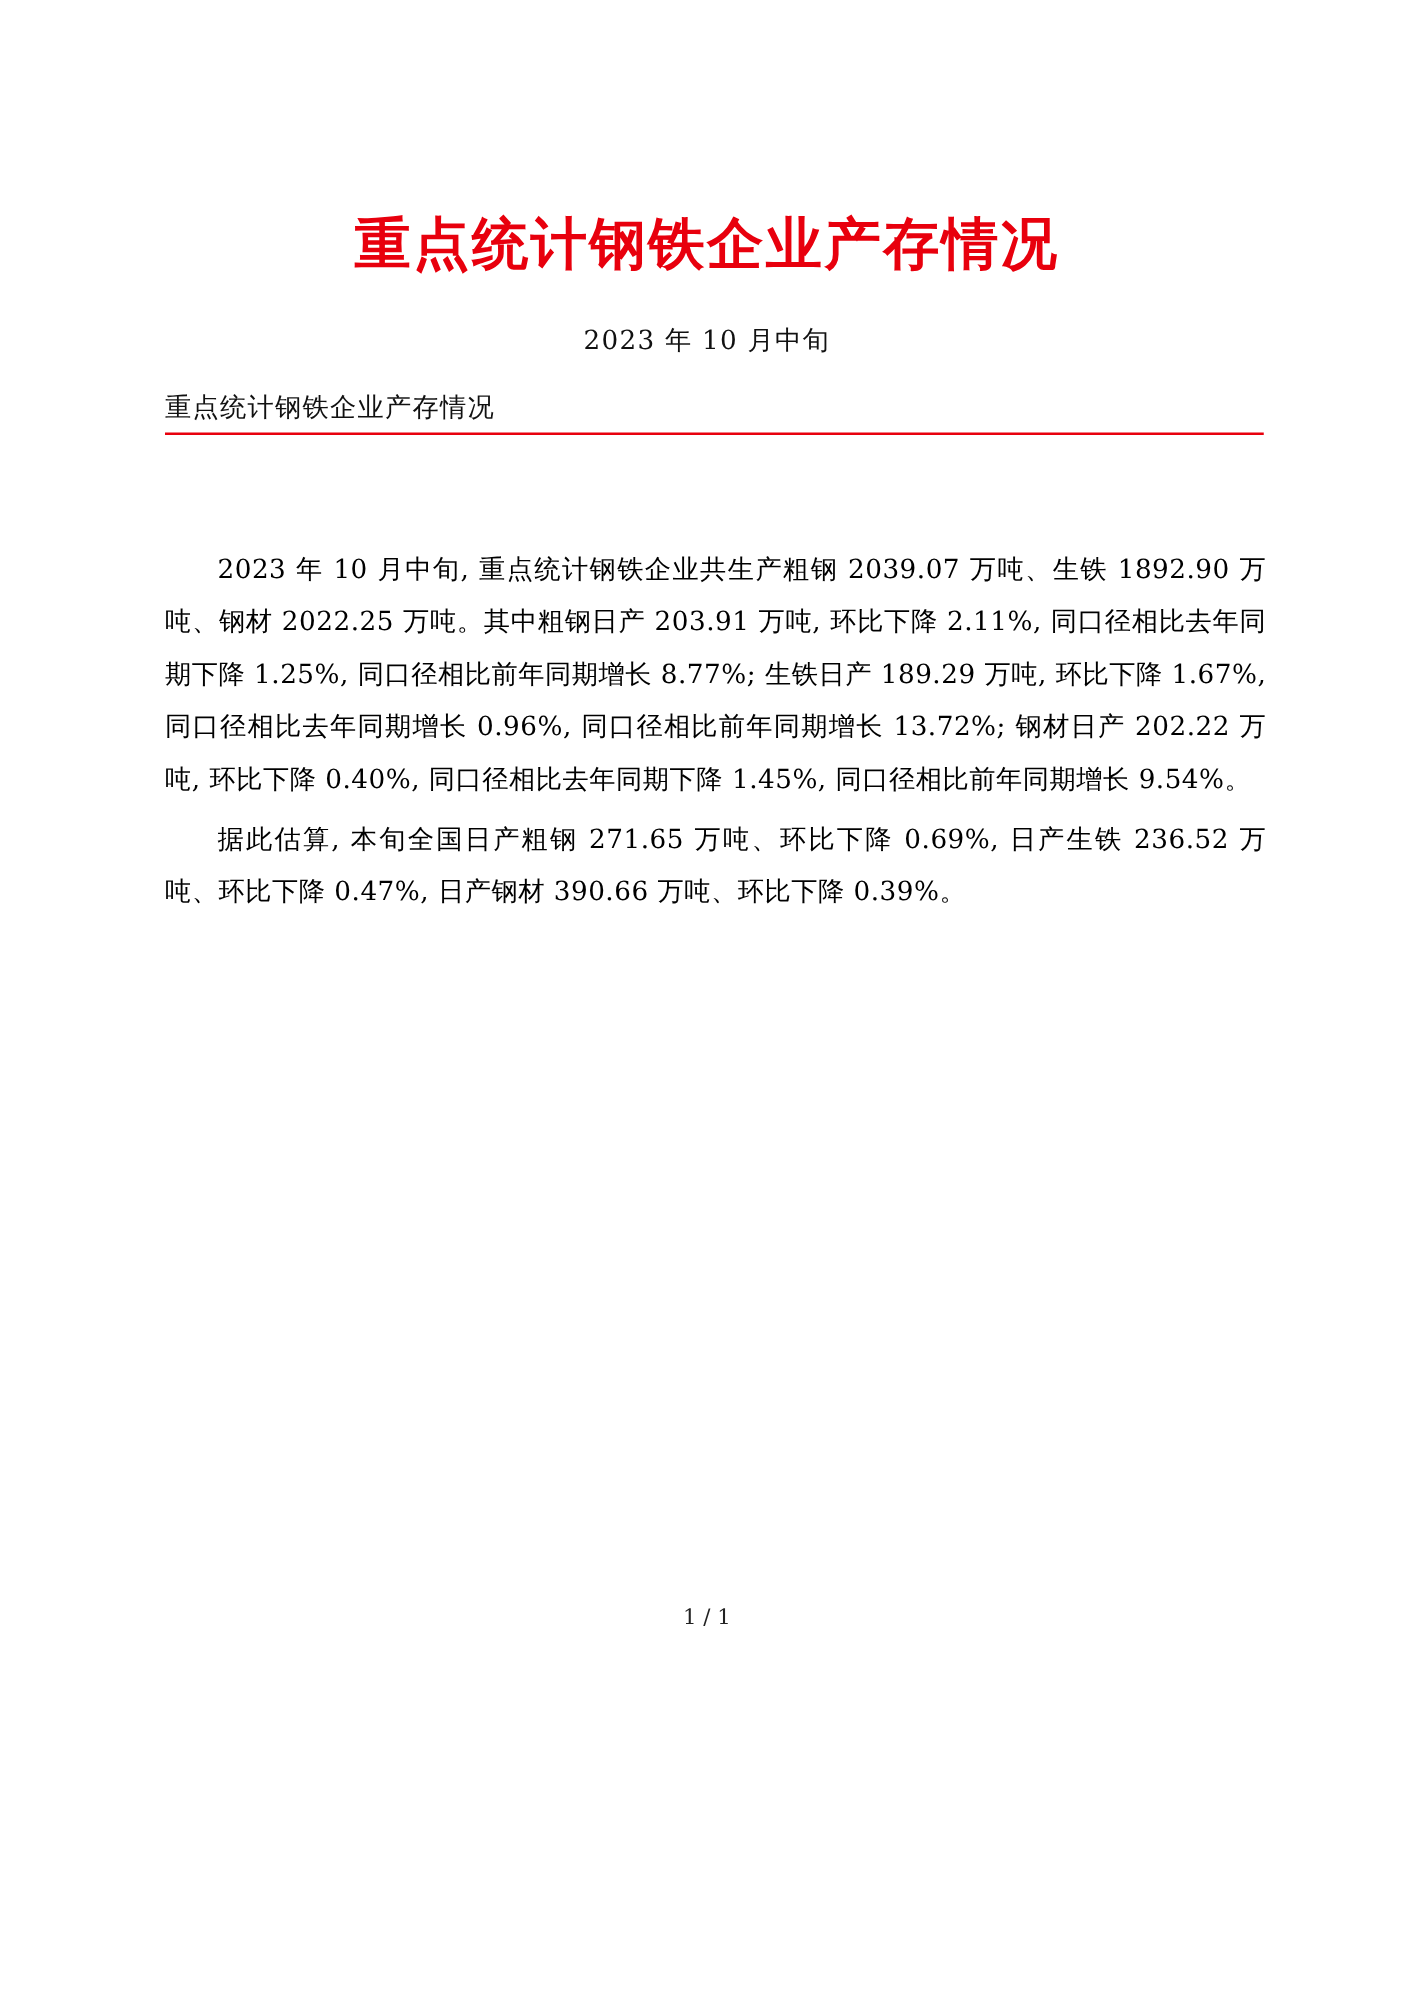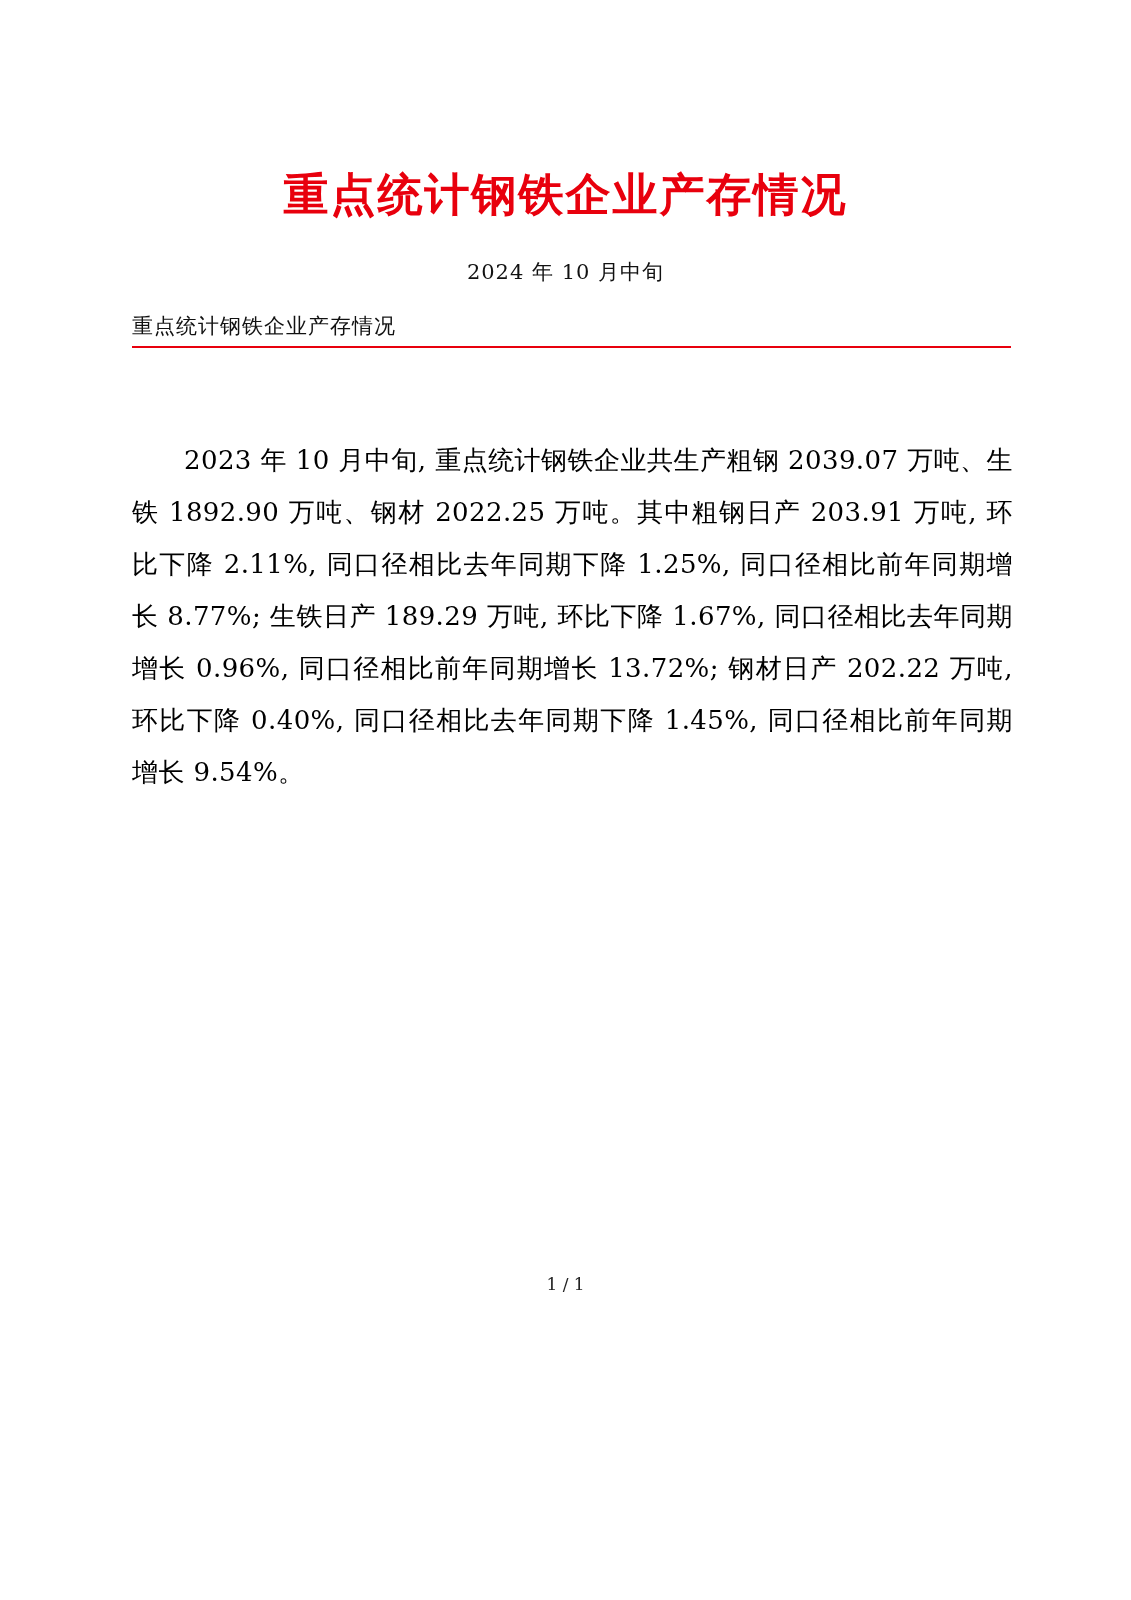--- a/index.html
+++ b/index.html
@@ -49,49 +49,50 @@
     border-bottom: 2.5px solid #e8000d;
     text-align: left;
     letter-spacing: 1px;
   }
   .body-wrap {
     margin: 0 118px 0 132px;
     padding-top: 86px;
   }
   p.para {
     margin: 0 0 6px 0;
-    font-size: 26px;
+    font-size: 21px;
     line-height: 2.0;
     text-align: justify;
     text-justify: inter-ideograph;
     text-indent: 2em;
     letter-spacing: 0.4px;
     color: #000;
   }
   .page-number {
     position: absolute;
     left: 0;
     right: 0;
-    bottom: 114px;
+    bottom: 104px;
     text-align: center;
     font-size: 17px;
     color: #222;
     font-family: "DejaVu Serif", "Liberation Serif", serif;
   }
 </style>
 </head>
 <body>
 
 <div class="page">
 
   <h1 class="doc-title">重点统计钢铁企业产存情况</h1>
 
-  <div class="doc-subtitle">2024 年 10 月中旬</div>
+  <div class="doc-subtitle">2023 年 10 月中旬</div>
 
   <div class="dept-line">重点统计钢铁企业产存情况</div>
 
   <div class="body-wrap">
     <p class="para">2023 年 10 月中旬, 重点统计钢铁企业共生产粗钢 2039.07 万吨、生铁 1892.90 万吨、钢材 2022.25 万吨。其中粗钢日产 203.91 万吨, 环比下降 2.11%, 同口径相比去年同期下降 1.25%, 同口径相比前年同期增长 8.77%; 生铁日产 189.29 万吨, 环比下降 1.67%, 同口径相比去年同期增长 0.96%, 同口径相比前年同期增长 13.72%; 钢材日产 202.22 万吨, 环比下降 0.40%, 同口径相比去年同期下降 1.45%, 同口径相比前年同期增长 9.54%。</p>
+    <p class="para">据此估算, 本旬全国日产粗钢 271.65 万吨、环比下降 0.69%, 日产生铁 236.52 万吨、环比下降 0.47%, 日产钢材 390.66 万吨、环比下降 0.39%。</p>
   </div>
 
   <div class="page-number">1 / 1</div>
 
 </div>
 
 </body></html>

